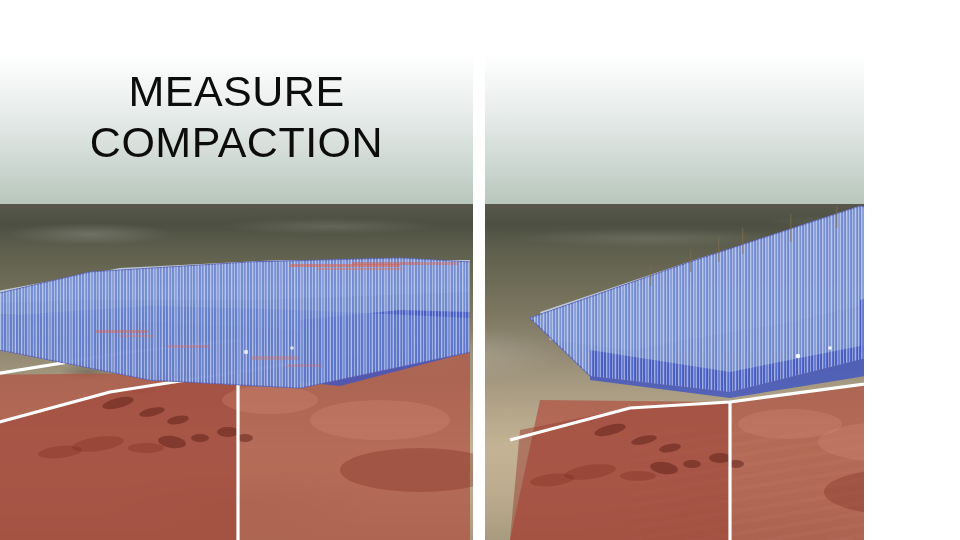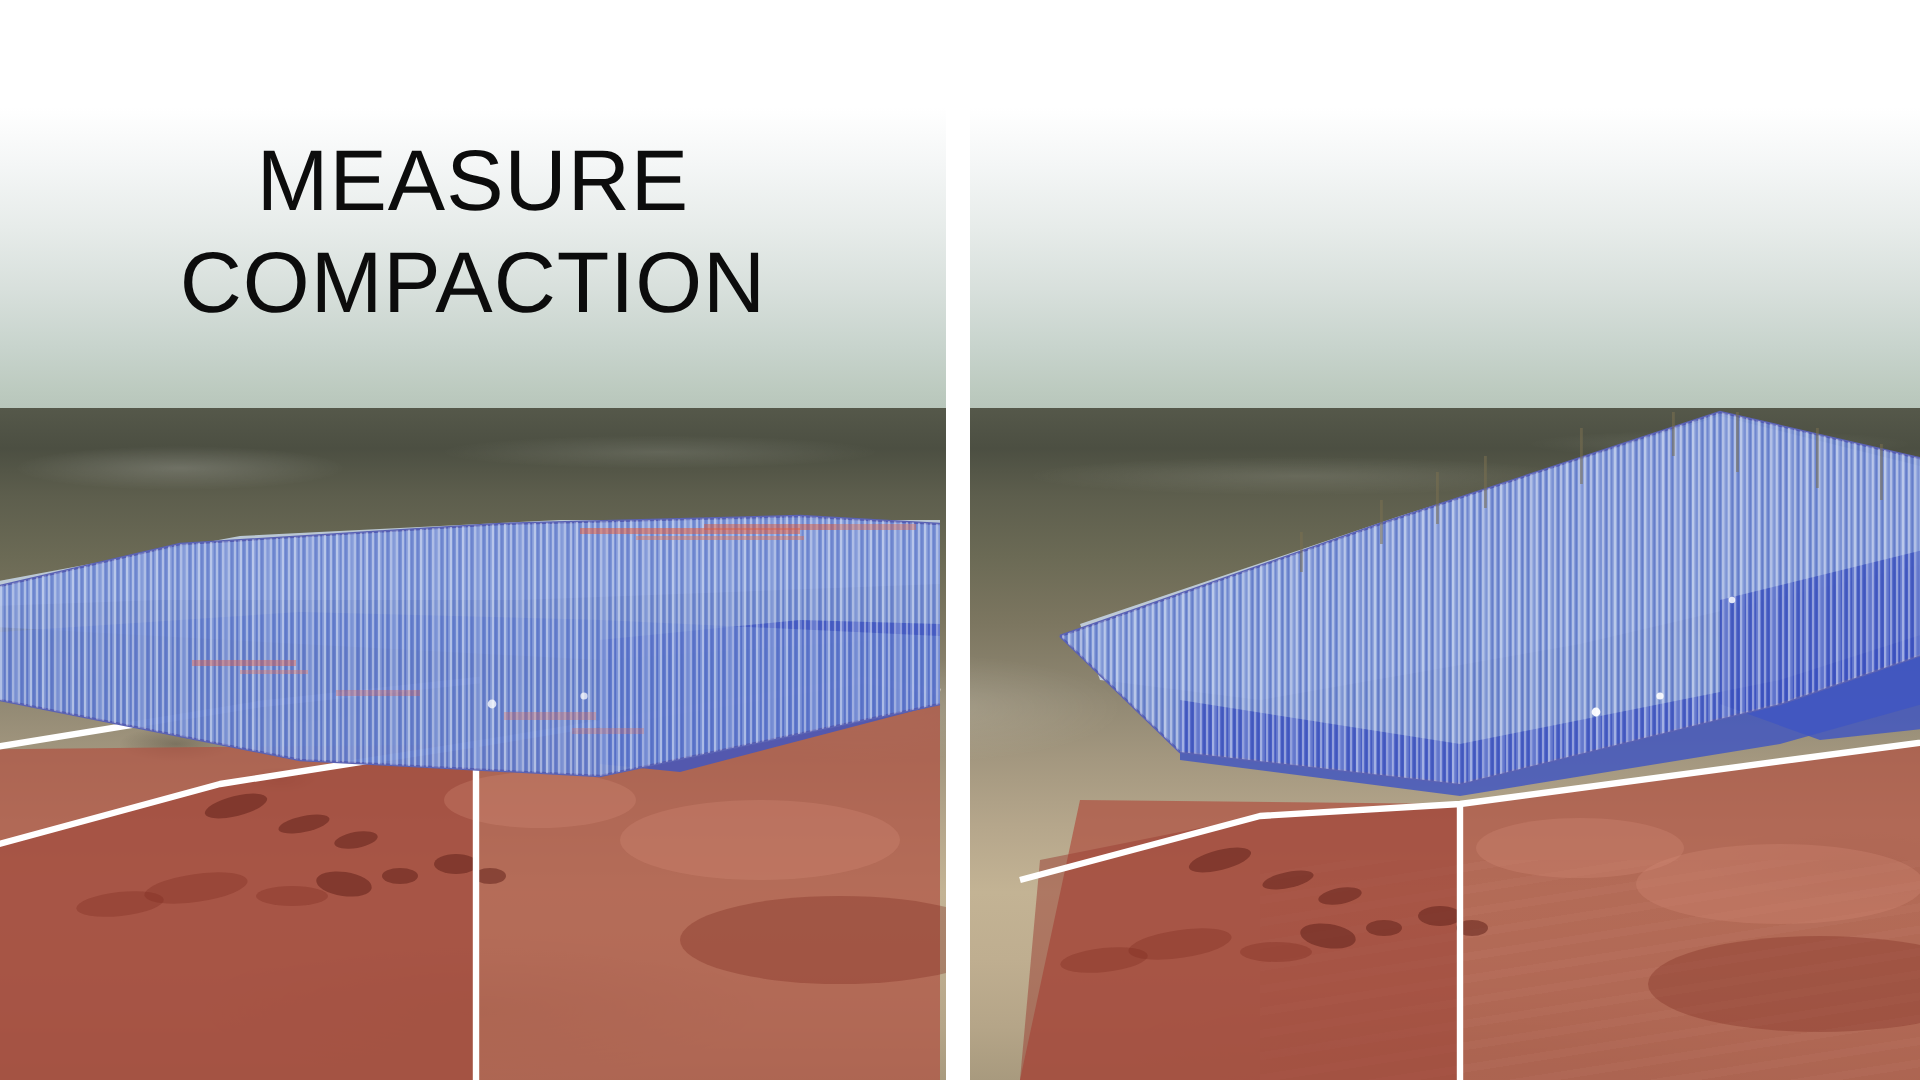--- a/index.html
+++ b/index.html
@@ -1,20 +1,20 @@
 <!DOCTYPE html>
 <html><head>
 <meta charset="utf-8">
 <title>Landfill Drone Survey Comparison</title>
 <style>
   html,body{margin:0;padding:0;background:#ffffff;}
   body{width:960px;height:540px;overflow:hidden;
        font-family:"Liberation Sans","DejaVu Sans",sans-serif;}
 
-  #stage{position:relative;width:960px;height:540px;background:#eab308;overflow:hidden;}
+  #stage{position:relative;width:864px;height:540px;background:#eab308;overflow:hidden;}
 
   
   .panel{position:absolute;top:0;height:540px;overflow:hidden;background:#fff;}
   #panel-left {left:0px;   width:473px;}
   #panel-right{left:485px; width:475px;}
 
   
   .scene{position:absolute;top:0;height:540px;width:960px;}
   #panel-left  .scene{left:0px;}
   #panel-right .scene{left:-455px;}

